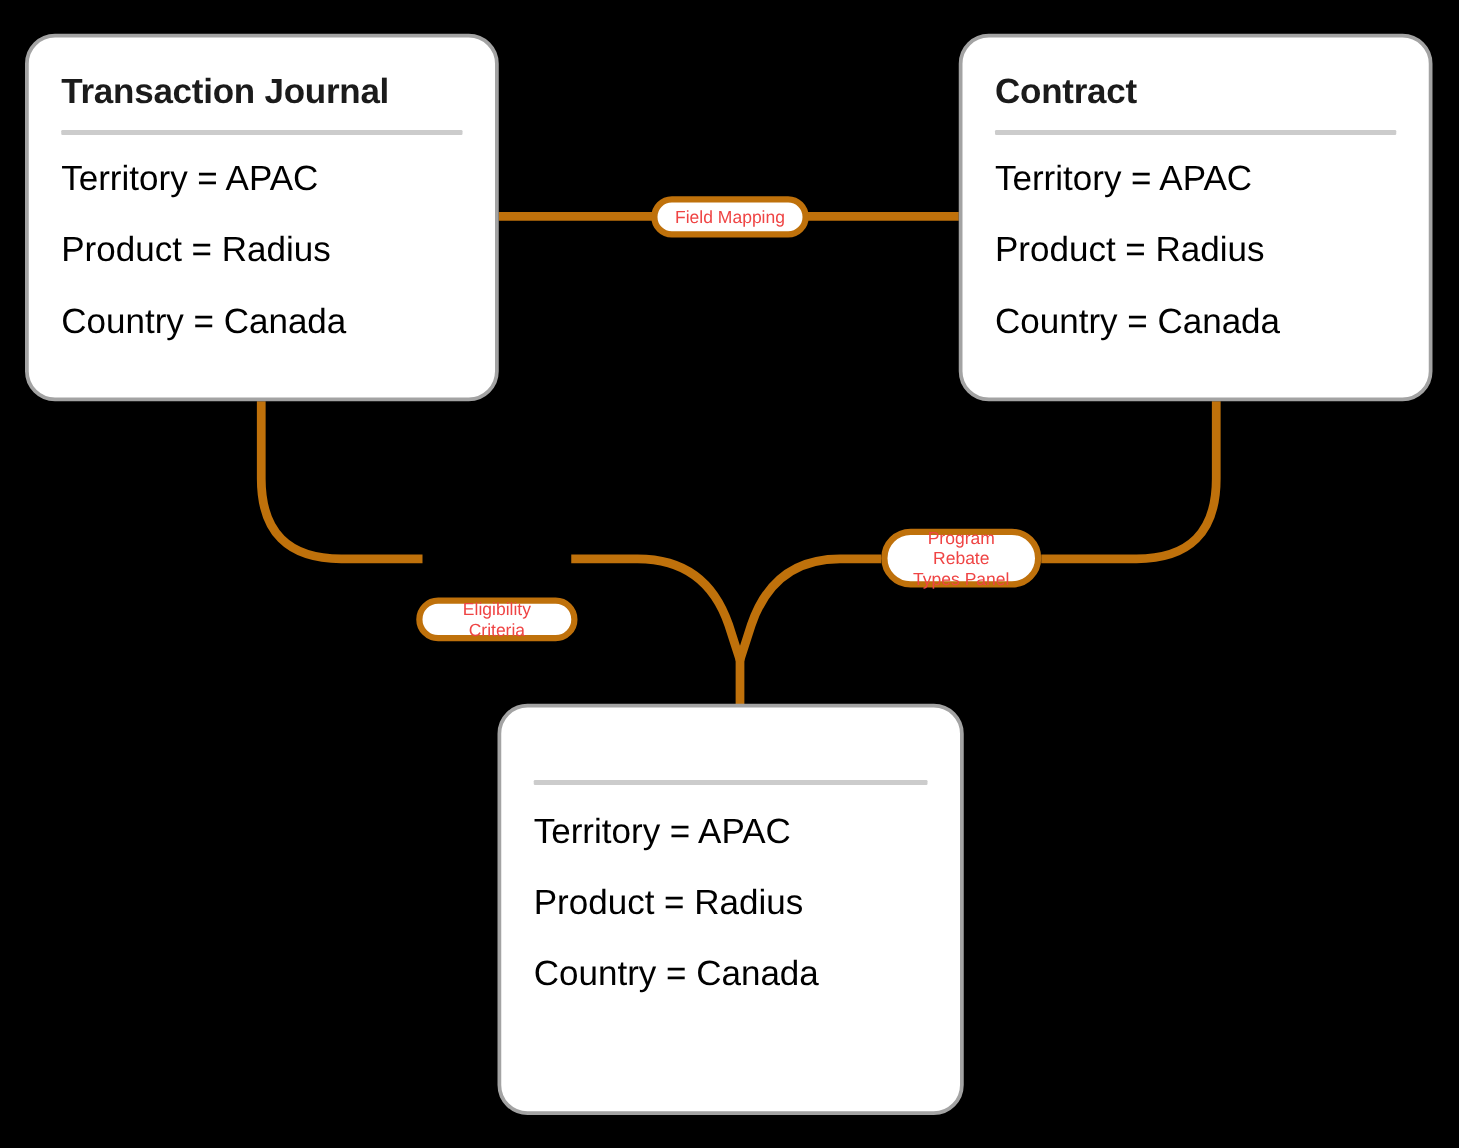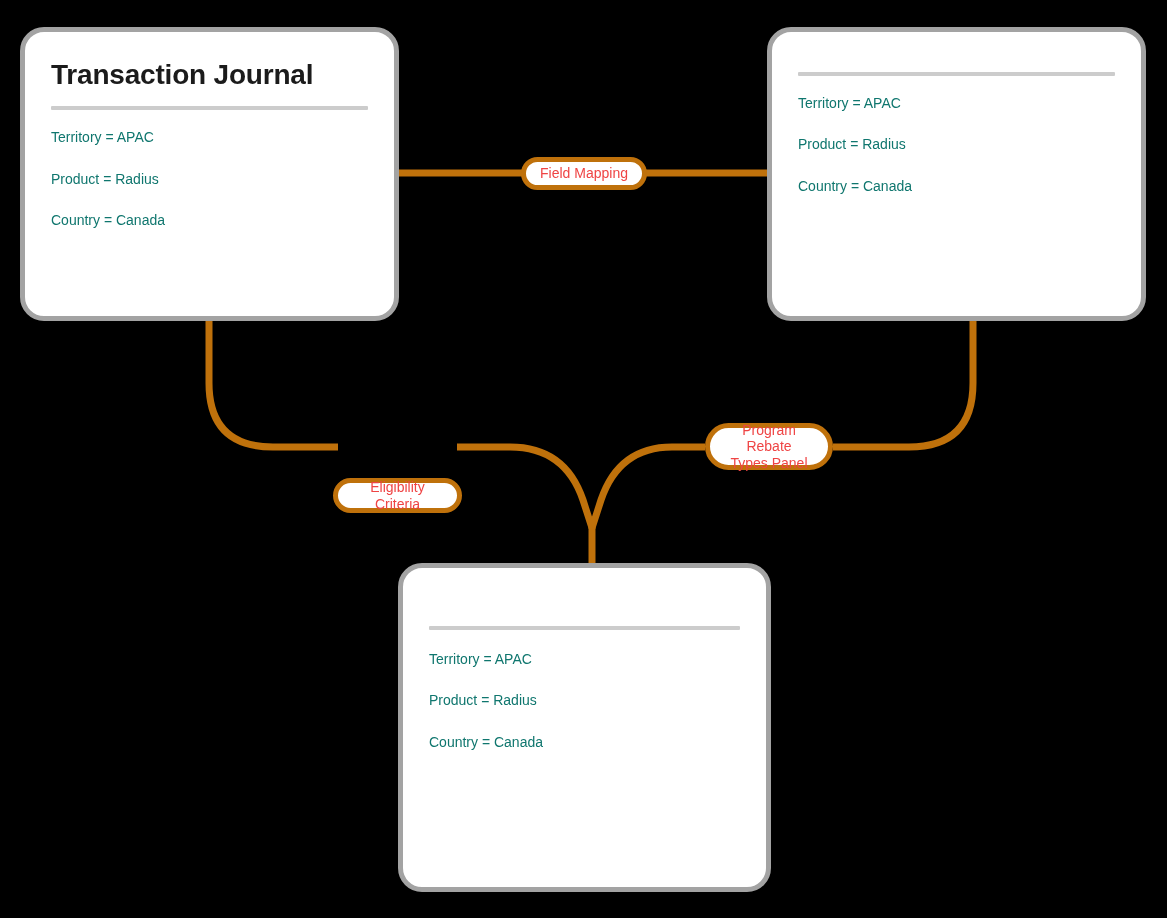--- a/index.html
+++ b/index.html
@@ -26,21 +26,21 @@
     top: 0;
     width: 1167px;
     height: 918px;
     pointer-events: none;
   }
 
   
   .card {
     position: absolute;
     background: #FFFFFF;
-    border: 5px solid #a3a3a3;
+    border: 3px solid #a3a3a3;
     border-radius: 24px;
     box-sizing: border-box;
     padding: 26px 26px 20px 26px;
   }
   .card-title {
     font-size: 28px;
     font-weight: bold;
     color: #1B1B1B;
     line-height: 1.22;
     letter-spacing: -0.2px;
@@ -50,22 +50,22 @@
   .card-divider {
     height: 4px;
     background: #CCCCCC;
     margin: 14px 0 0 0;
     border-radius: 1px;
   }
   .card-rows {
     margin-top: 20px;
   }
   .card-row {
-    font-size: 14px;
-    color: #0f766e;
+    font-size: 28px;
+    color: #000000;
     line-height: 1.1;
     margin-bottom: 26px;
     white-space: nowrap;
   }
   .card-row:last-child {
     margin-bottom: 0;
   }
 
   
   #card-transaction-journal {
@@ -150,20 +150,21 @@
     <div class="card-title">Transaction Journal</div>
     <div class="card-divider"></div>
     <div class="card-rows">
       <div class="card-row">Territory = APAC</div>
       <div class="card-row">Product = Radius</div>
       <div class="card-row">Country = Canada</div>
     </div>
   </div>
 
   <div class="card" id="card-contract">
+    <div class="card-title">Contract</div>
     <div class="card-divider"></div>
     <div class="card-rows">
       <div class="card-row">Territory = APAC</div>
       <div class="card-row">Product = Radius</div>
       <div class="card-row">Country = Canada</div>
     </div>
   </div>
 
   <div class="card" id="card-rebate-filters">
     <div class="card-divider"></div>

